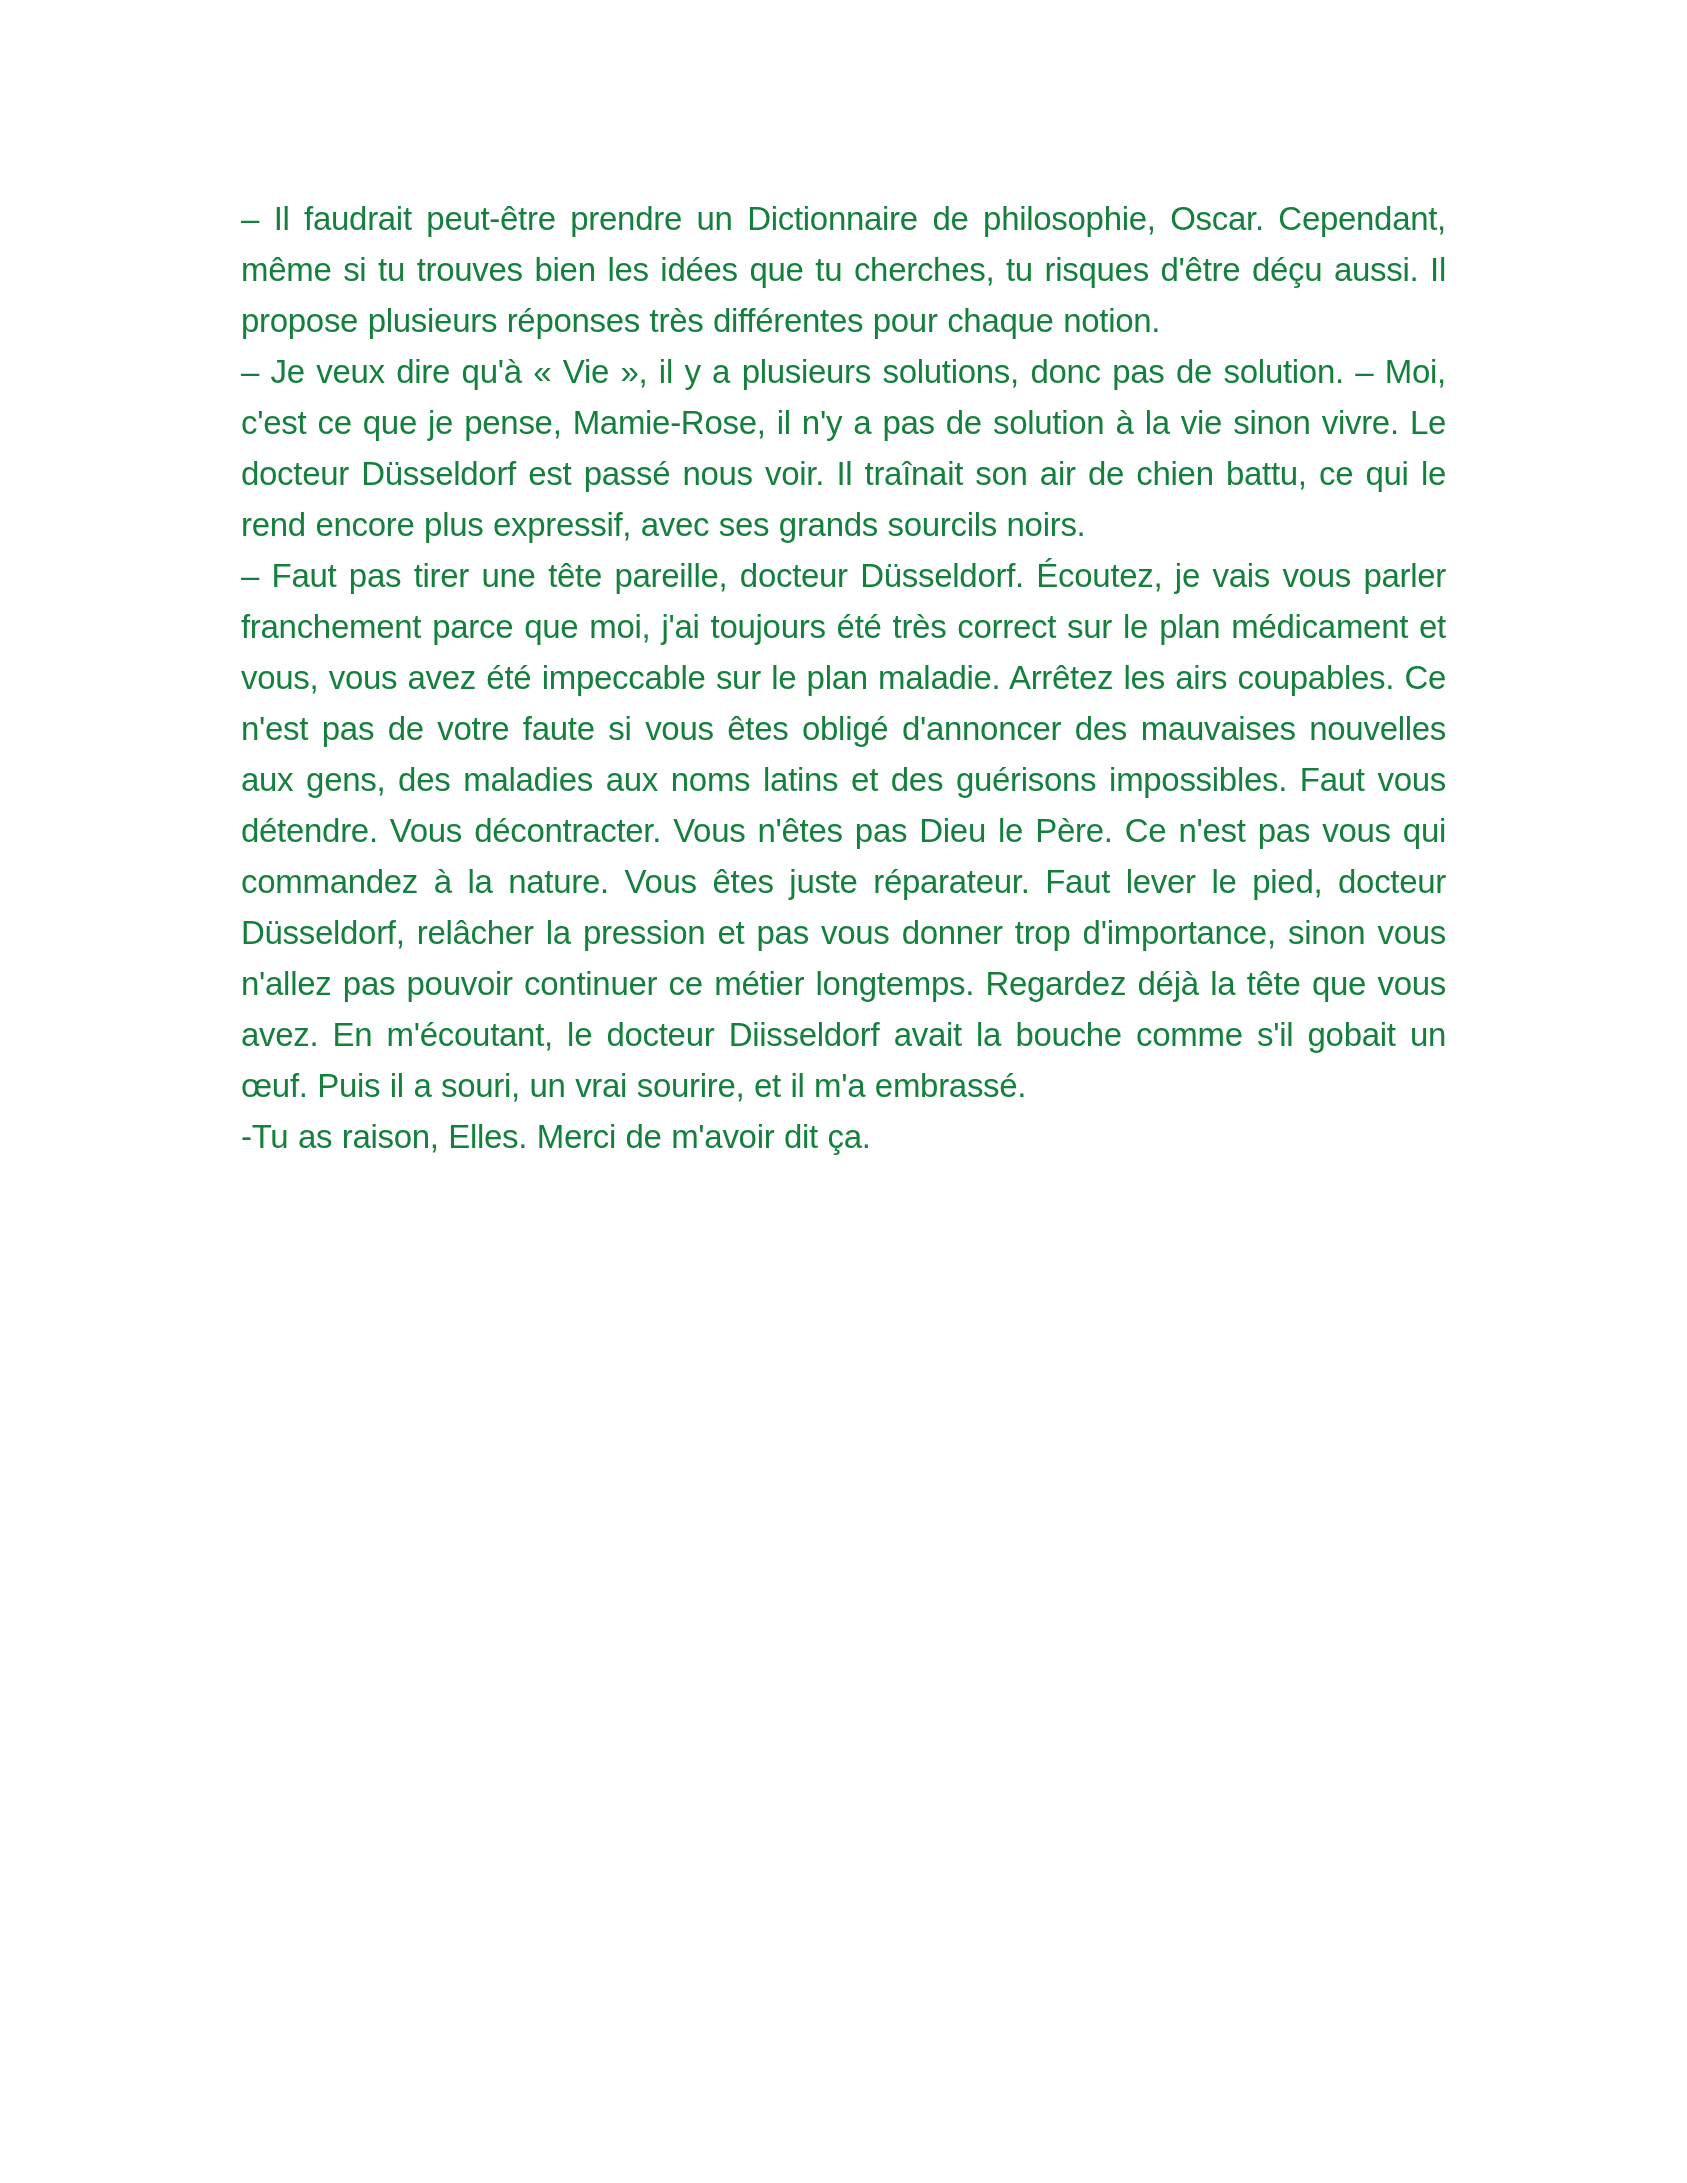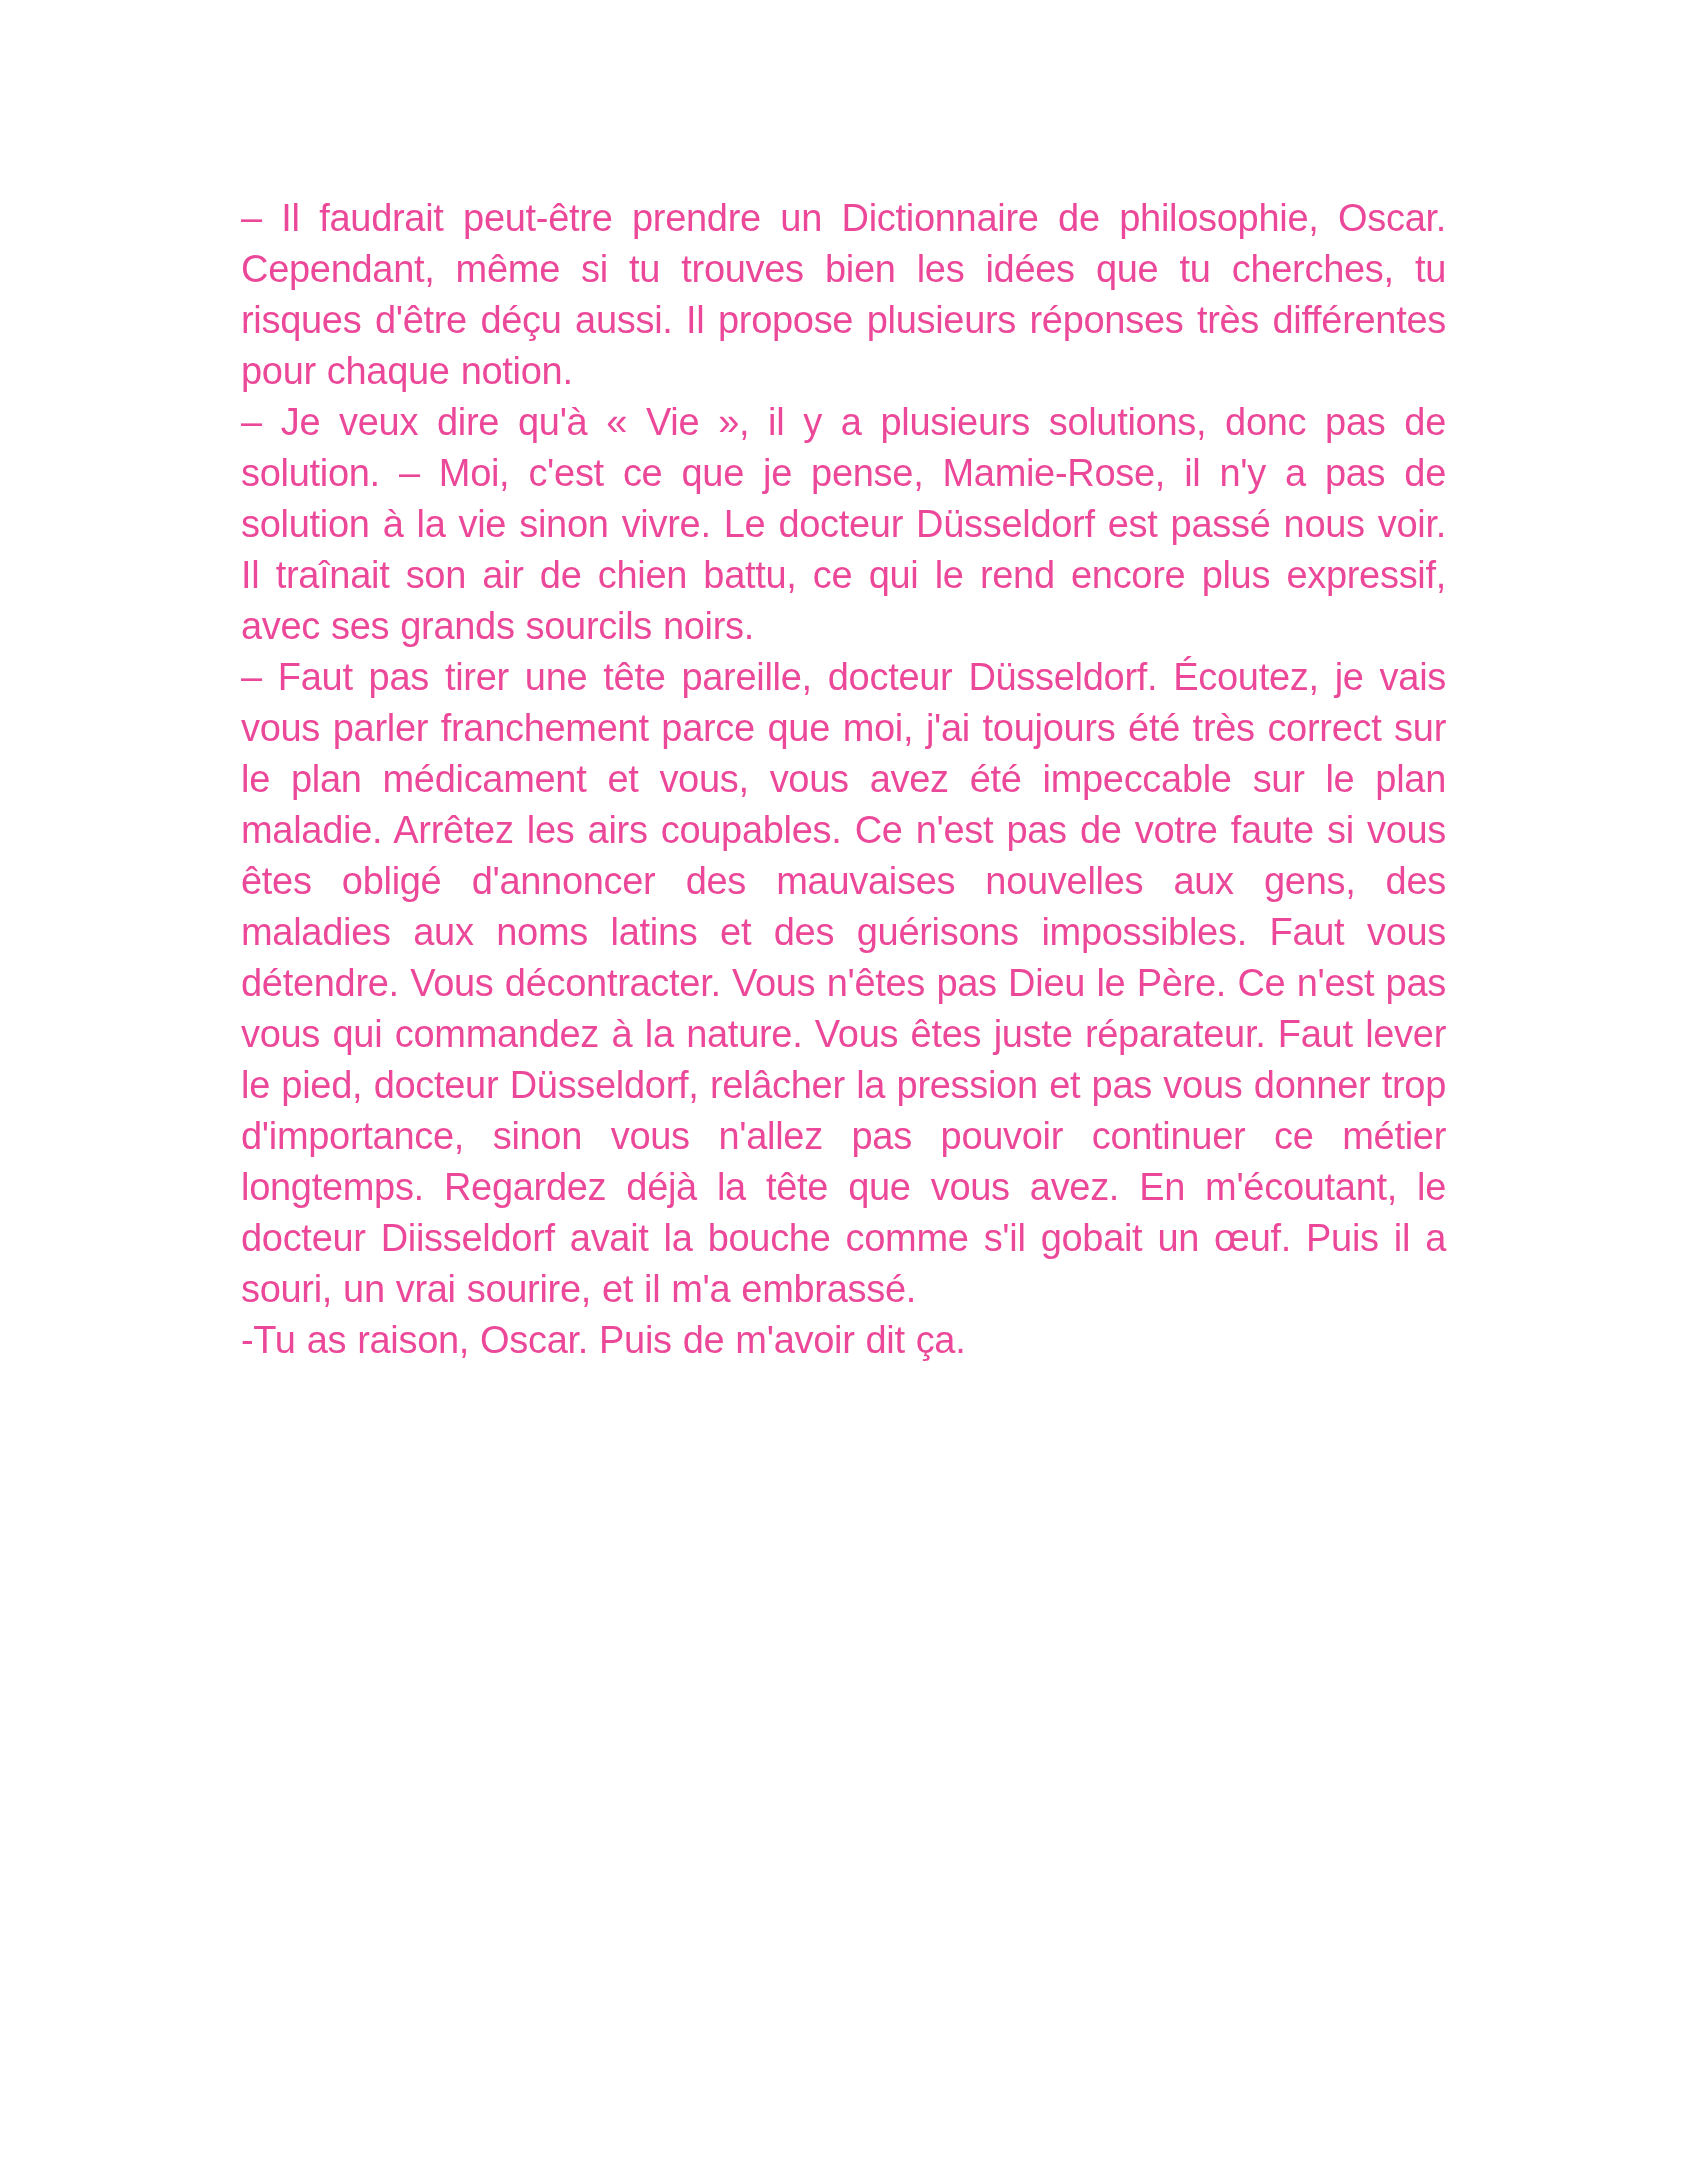--- a/index.html
+++ b/index.html
@@ -13,37 +13,37 @@
     height: 2183px;
     background: #ffffff;
     overflow: hidden;
   }
   .text-block {
     position: absolute;
     left: 241px;
     top: 193px;
     width: 1205px;
     font-family: "Liberation Sans", sans-serif;
-    font-size: 38px;
+    font-size: 33px;
     line-height: 51px;
     letter-spacing: -0.3px;
-    color: #ec4899;
+    color: #15803d;
   }
   .para {
     margin: 0;
     padding: 0;
     text-align: justify;
     text-justify: inter-word;
     word-spacing: 0.7px;
   }
 </style>
 </head>
 <body>
 
 <div class="page">
   <div class="text-block">
       <p class="para">– Il faudrait peut-être prendre un Dictionnaire de philosophie, Oscar. Cependant, même si tu trouves bien les idées que tu cherches, tu risques d'être déçu aussi. Il propose plusieurs réponses très différentes pour chaque notion.</p>
       <p class="para">– Je veux dire qu'à « Vie », il y a plusieurs solutions, donc pas de solution. – Moi, c'est ce que je pense, Mamie-Rose, il n'y a pas de solution à la vie sinon vivre. Le docteur Düsseldorf est passé nous voir. Il traînait son air de chien battu, ce qui le rend encore plus expressif, avec ses grands sourcils noirs.</p>
       <p class="para">– Faut pas tirer une tête pareille, docteur Düsseldorf. Écoutez, je vais vous parler franchement parce que moi, j'ai toujours été très correct sur le plan médicament et vous, vous avez été impeccable sur le plan maladie. Arrêtez les airs coupables. Ce n'est pas de votre faute si vous êtes obligé d'annoncer des mauvaises nouvelles aux gens, des maladies aux noms latins et des guérisons impossibles. Faut vous détendre. Vous décontracter. Vous n'êtes pas Dieu le Père. Ce n'est pas vous qui commandez à la nature. Vous êtes juste réparateur. Faut lever le pied, docteur Düsseldorf, relâcher la pression et pas vous donner trop d'importance, sinon vous n'allez pas pouvoir continuer ce métier longtemps. Regardez déjà la tête que vous avez. En m'écoutant, le docteur Diisseldorf avait la bouche comme s'il gobait un œuf. Puis il a souri, un vrai sourire, et il m'a embrassé.</p>
-      <p class="para">-Tu as raison, Oscar. Puis de m'avoir dit ça.</p>
+      <p class="para">-Tu as raison, Elles. Merci de m'avoir dit ça.</p>
     </div>
 </div>
 
 
 </body></html>

